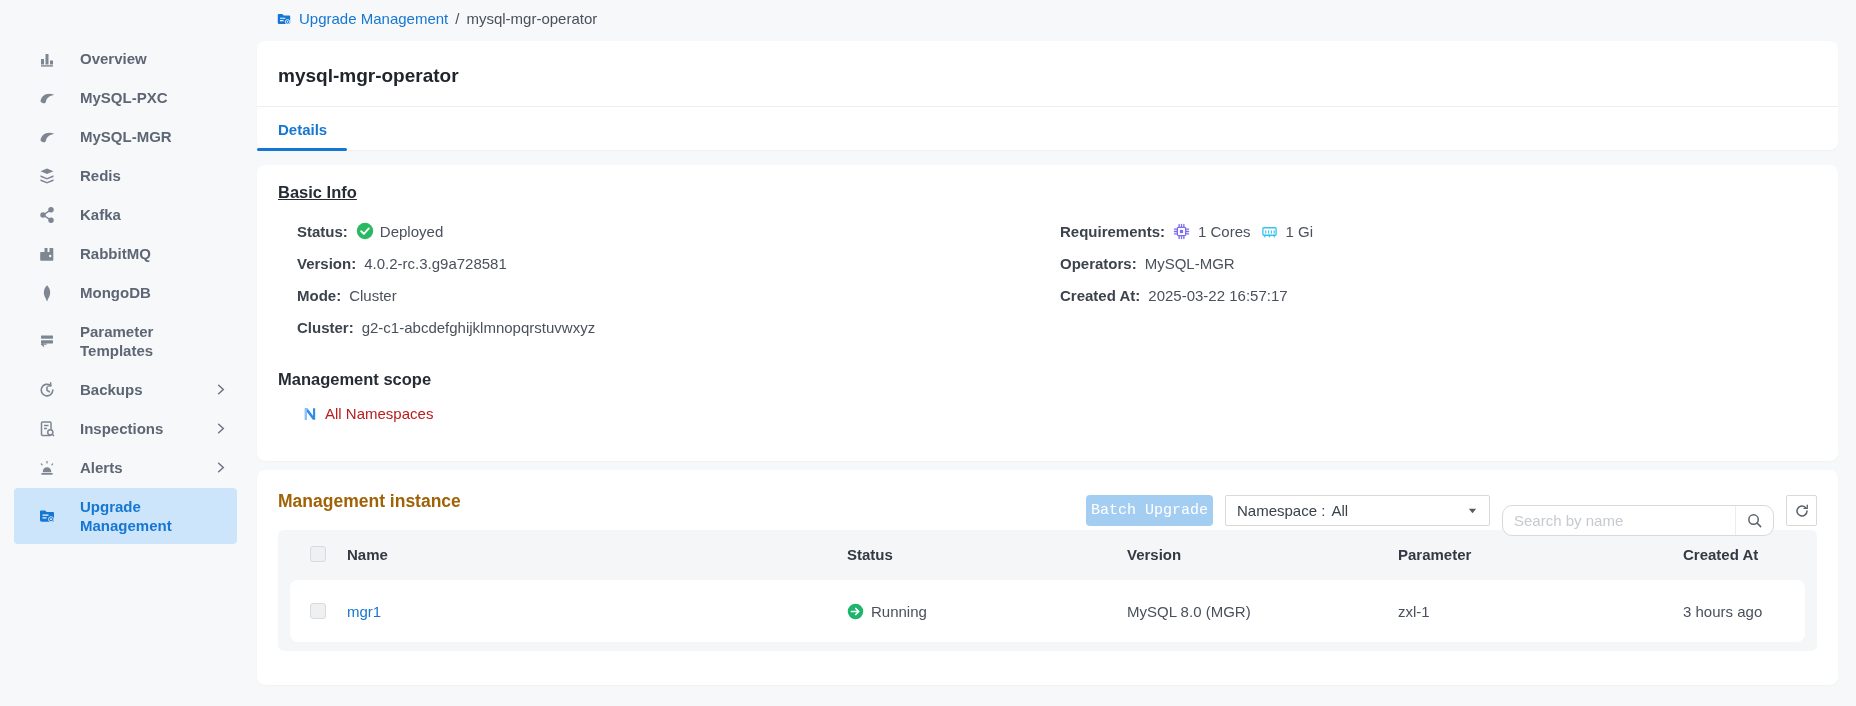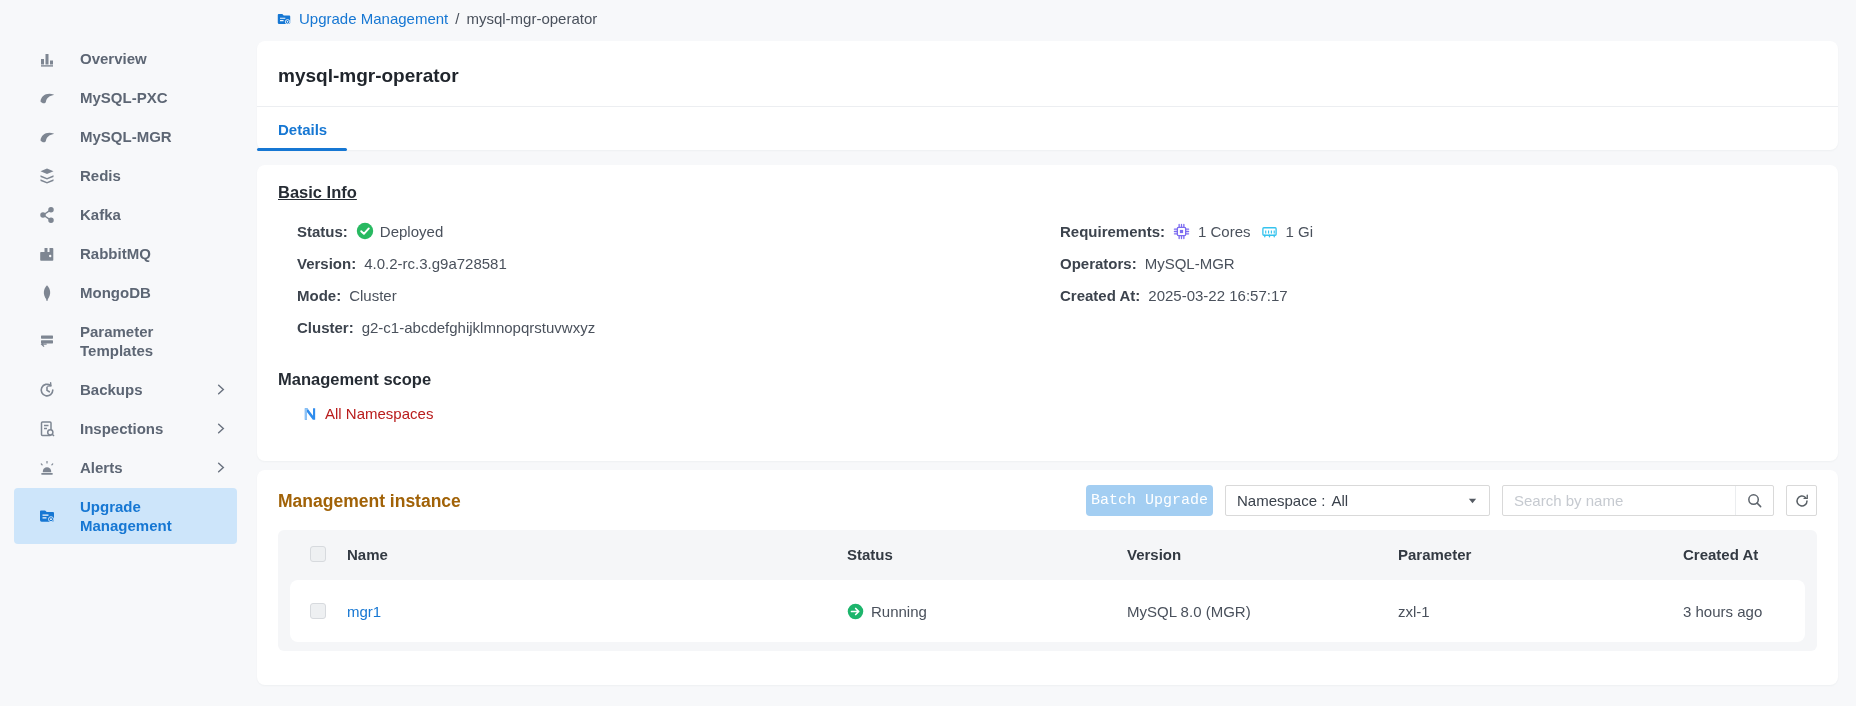--- a/index.html
+++ b/index.html
@@ -66,22 +66,22 @@
   .btn-batch {
     width:127px; height:31px; border:none; border-radius:4px;
     background:#a3cef2; color:#ffffff; font-size:15px; font-family:Liberation Mono, monospace; cursor:not-allowed;
   }
   .ns-select {
     width:265px; height:31px; border:1px solid #d9d9d9; border-radius:2px; background:#fff;
     display:flex; align-items:center; padding:0 11px; gap:6px; color:#3a414b; cursor:pointer;
   }
   .ns-select .caret { margin-left:auto; color:#555b63; }
   .search-box {
-    width:272px; height:31px; border:1px solid #d9d9d9; border-radius:2px; background:#fff;
-    display:flex; align-items:stretch;
+    width:272px; height:31px; border:1px solid #d9d9d9; border-radius:10px; background:#fff;
+    display:flex; align-items:stretch;margin-top:20px;
   }
   .search-box input {
     flex:1; border:none; outline:none; padding:0 11px; font-size:15px; font-family:inherit; color:#333a42; background:transparent;
   }
   .search-box input::placeholder { color:#c6cad0; }
   .search-btn { width:38px; display:flex; align-items:center; justify-content:center; border-left:1px solid #ebedef; cursor:pointer; color:#5d646c; }
   .refresh-btn { width:31px; height:31px; border:1px solid #d9d9d9; border-radius:2px; background:#fff; display:flex; align-items:center; justify-content:center; cursor:pointer; color:#596066; }
 
   .table-wrap { margin:60px 21px 0; background:#f5f6f8; border-radius:6px; padding-bottom:9px; }
   .tgrid { display:grid; grid-template-columns:37px 500px 280px 271px 285px 1fr; align-items:center; }

